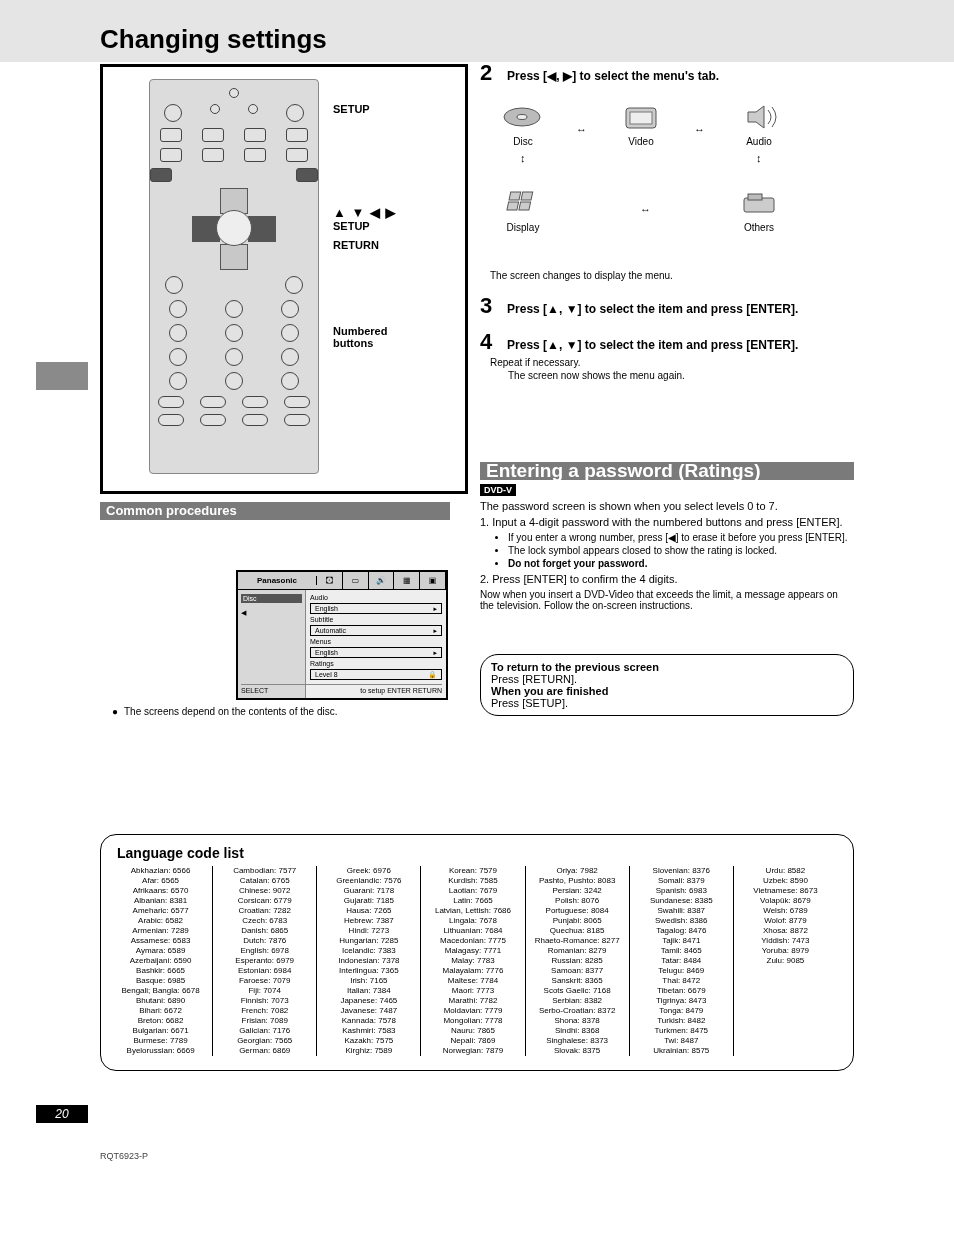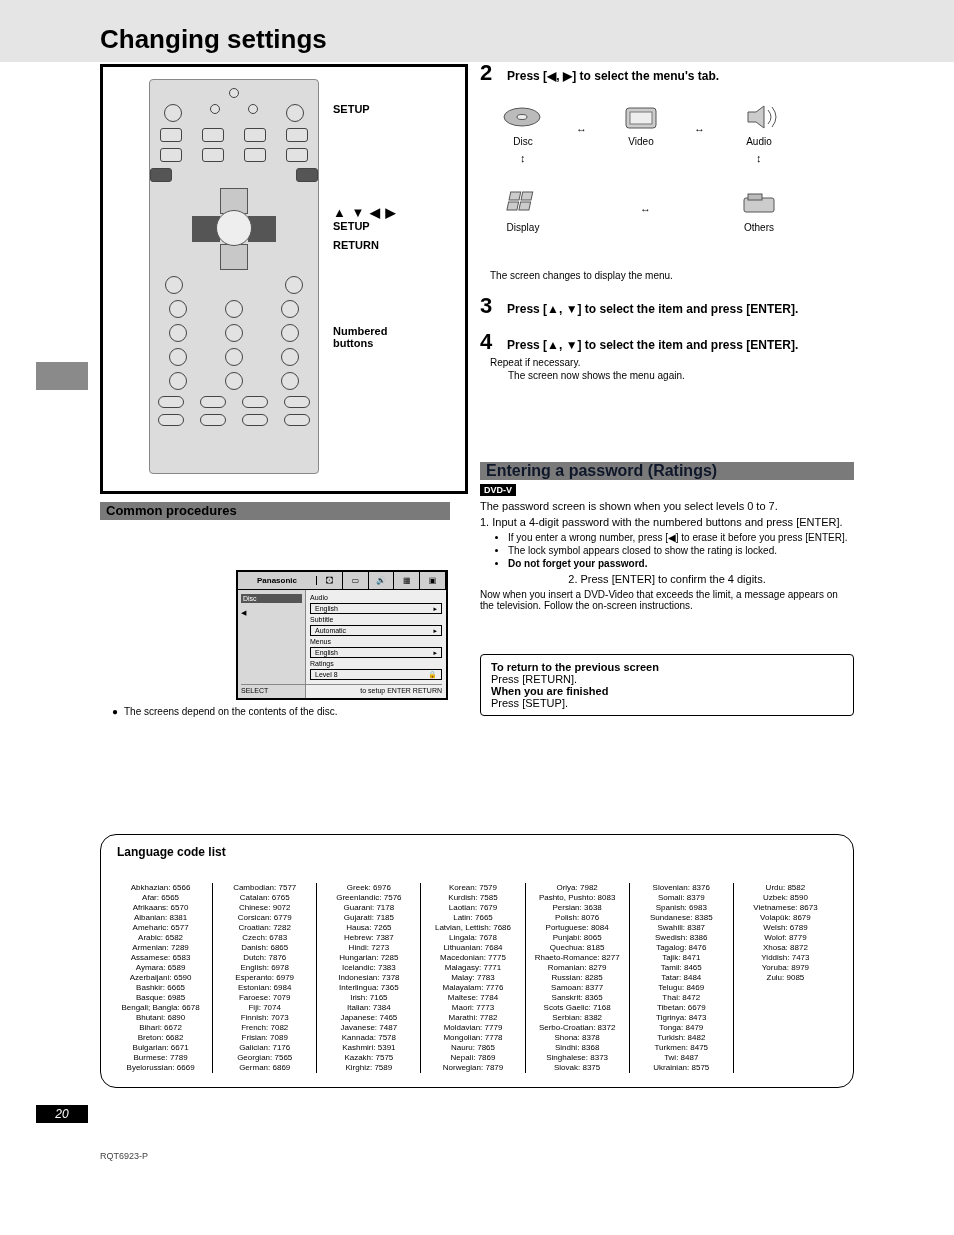--- a/index.html
+++ b/index.html
@@ -87,21 +87,21 @@
     font-size: 11px;
     font-weight: bold;
   }
   .arrows-sym { font-size: 13px; letter-spacing: 1px; }
 
   .common-bar {
     position: absolute;
     top: 502px; left: 100px;
     width: 350px; height: 18px;
     background: #7a7a7a;
-    color: #000000;
+    color: #ffffff;
     font-size: 13px;
     font-weight: bold;
     padding-left: 6px;
     line-height: 18px;
   }
   .proc-col {
     position: absolute;
     left: 100px;
     width: 350px;
     font-size: 11px;
@@ -184,61 +184,61 @@
   .tab-flow .harrow {
     position:absolute; font-size:11px; top:28px;
   }
   .smallnote { font-size: 10px; margin: 2px 0 2px 10px;}
 
   .entering-bar {
     position: absolute;
     top: 462px; left: 480px;
     width: 374px; height: 18px;
     background: #7a7a7a;
-    color: #0f172a;
-    font-size: 16px;
+    color: #ffffff;
+    font-size: 19px;
     font-weight: bold;
     padding-left: 6px;
     line-height: 18px;
   }
   .dvdv-badge {
     position: absolute; top:484px; left:480px;
     background:#000; color:#fff; font-size:9px;
     padding:1px 4px; font-weight:bold;
   }
   .pw-block {
     position:absolute; top:500px; left:480px; width:374px;
     font-size:11px;
   }
   .pw-block ul { margin-left:28px; }
   .pw-block li { margin: 2px 0; font-size:10px;}
 
   .return-box {
     position:absolute; top:654px; left:480px;
     width:374px;
-    border:1px solid #000; border-radius:4px;
+    border:1px solid #000; border-radius:18px;
     padding: 6px 10px;
     font-size:11px;
   }
 
   .bullet-note {
     position:absolute; top:706px; left:112px;
     width:340px; font-size:10px;
   }
   .bullet-note .b { display:flex; }
   .bullet-note .dot { width:12px; }
 
   .lang-list-box {
     position:absolute; top:834px; left:100px; right:100px;
     border:1px solid #000; border-radius:16px;
     padding: 10px 16px 14px 16px;
   }
   .lang-list-box .lhdr {
-    font-weight: bold; font-size: 12px;
-    margin-bottom: 24px;
+    font-weight: bold; font-size: 14px;
+    margin-bottom: 5px;
   }
   .lang-cols {
     display: flex;
     text-align: center;
   }
   .lang-cols .col {
     flex: 1;
     border-left: 1px solid #000;
     padding: 0 8px;
     font-size: 8px;
@@ -474,21 +474,21 @@
   <div class="dvdv-badge">DVD-V</div>
 
   <div class="pw-block">
     <div style="margin-bottom:4px;">The password screen is shown when you select levels 0 to 7.</div>
     <div style="margin-bottom:4px;">1. Input a 4-digit password with the numbered buttons and press [ENTER].</div>
     <ul>
       <li>If you enter a wrong number, press [◀] to erase it before you press [ENTER].</li>
       <li>The lock symbol appears closed to show the rating is locked.</li>
       <li class="bold">Do not forget your password.</li>
     </ul>
-    <div style="margin:4px 0;text-align:center;">2. Press [ENTER] to confirm the 4 digits.</div>
+    <div style="margin:4px 0;">2. Press [ENTER] to confirm the 4 digits.</div>
     <div style="font-size:10px;">Now when you insert a DVD-Video that exceeds the limit, a message appears on the television. Follow the on-screen instructions.</div>
   </div>
 
   <div class="return-box">
     <div><span class="bold">To return to the previous screen</span></div>
     <div>Press [RETURN].</div>
     <div><span class="bold">When you are finished</span></div>
     <div>Press [SETUP].</div>
   </div>
 
@@ -547,21 +547,21 @@
           <div>Hindi: 7273</div>
           <div>Hungarian: 7285</div>
           <div>Icelandic: 7383</div>
           <div>Indonesian: 7378</div>
           <div>Interlingua: 7365</div>
           <div>Irish: 7165</div>
           <div>Italian: 7384</div>
           <div>Japanese: 7465</div>
           <div>Javanese: 7487</div>
           <div>Kannada: 7578</div>
-          <div>Kashmiri: 5391</div>
+          <div>Kashmiri: 7583</div>
           <div>Kazakh: 7575</div>
           <div>Kirghiz: 7589</div>
         </div>
         <div class="col">
           <div>Korean: 7579</div>
           <div>Kurdish: 7585</div>
           <div>Laotian: 7679</div>
           <div>Latin: 7665</div>
           <div>Latvian, Lettish: 7686</div>
           <div>Lingala: 7678</div>
@@ -575,21 +575,21 @@
           <div>Marathi: 7782</div>
           <div>Moldavian: 7779</div>
           <div>Mongolian: 7778</div>
           <div>Nauru: 7865</div>
           <div>Nepali: 7869</div>
           <div>Norwegian: 7879</div>
         </div>
         <div class="col">
           <div>Oriya: 7982</div>
           <div>Pashto, Pushto: 8083</div>
-          <div>Persian: 3638</div>
+          <div>Persian: 3242</div>
           <div>Polish: 8076</div>
           <div>Portuguese: 8084</div>
           <div>Punjabi: 8065</div>
           <div>Quechua: 8185</div>
           <div>Rhaeto-Romance: 8277</div>
           <div>Romanian: 8279</div>
           <div>Russian: 8285</div>
           <div>Samoan: 8377</div>
           <div>Sanskrit: 8365</div>
           <div>Scots Gaelic: 7168</div>

